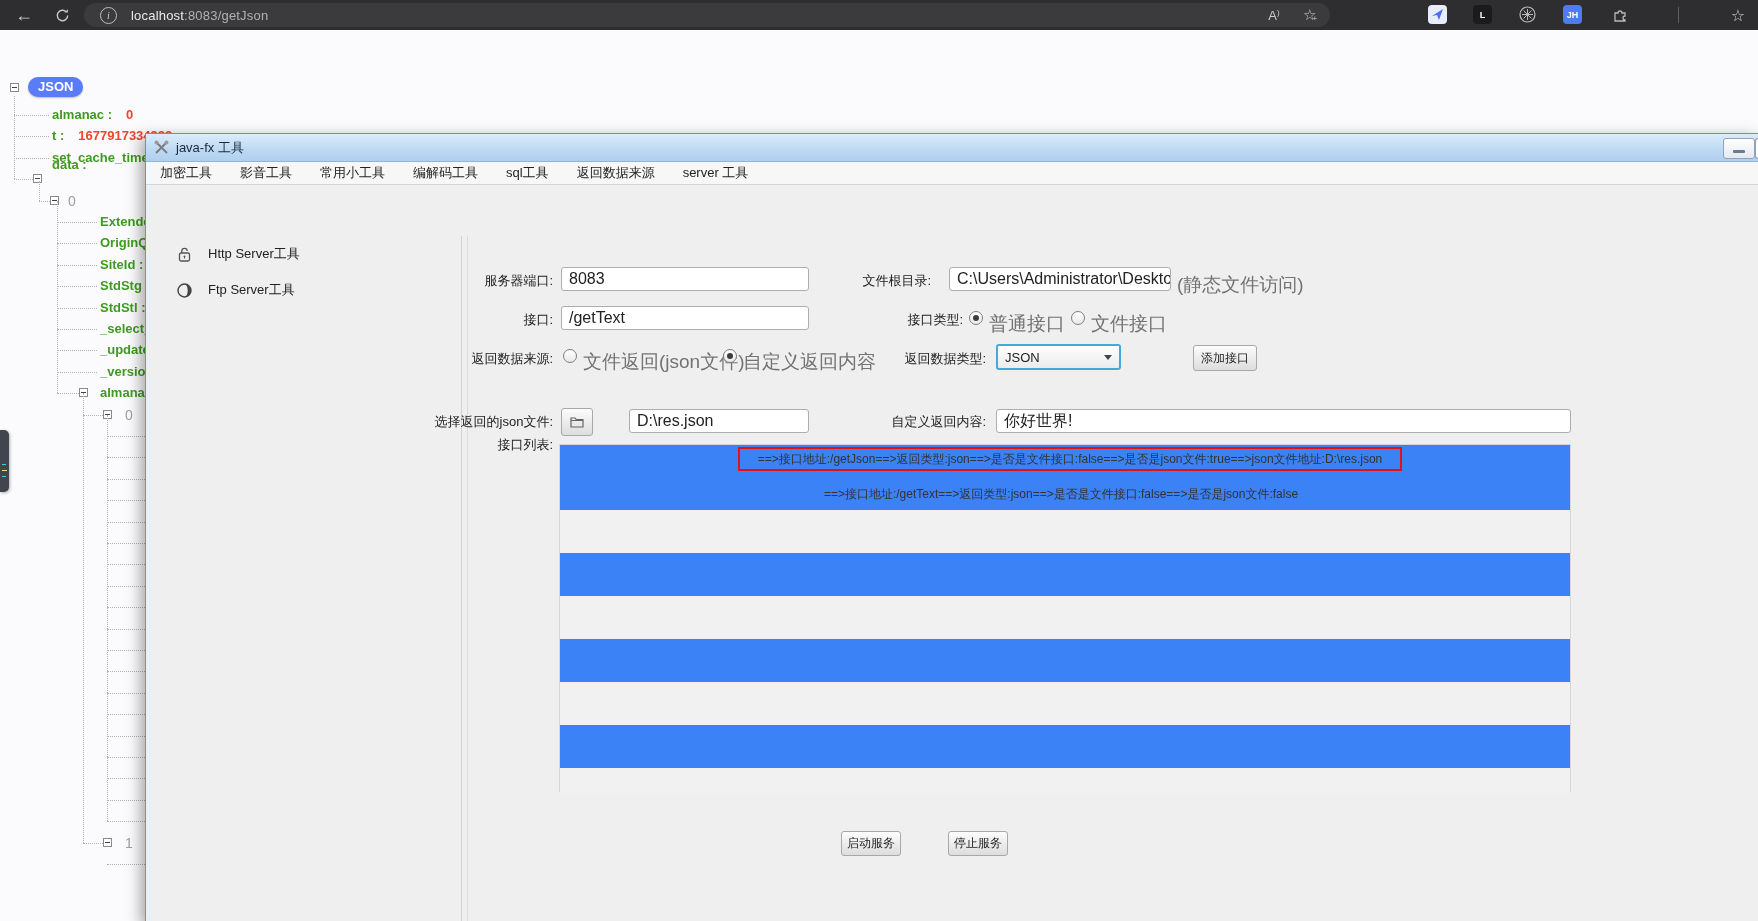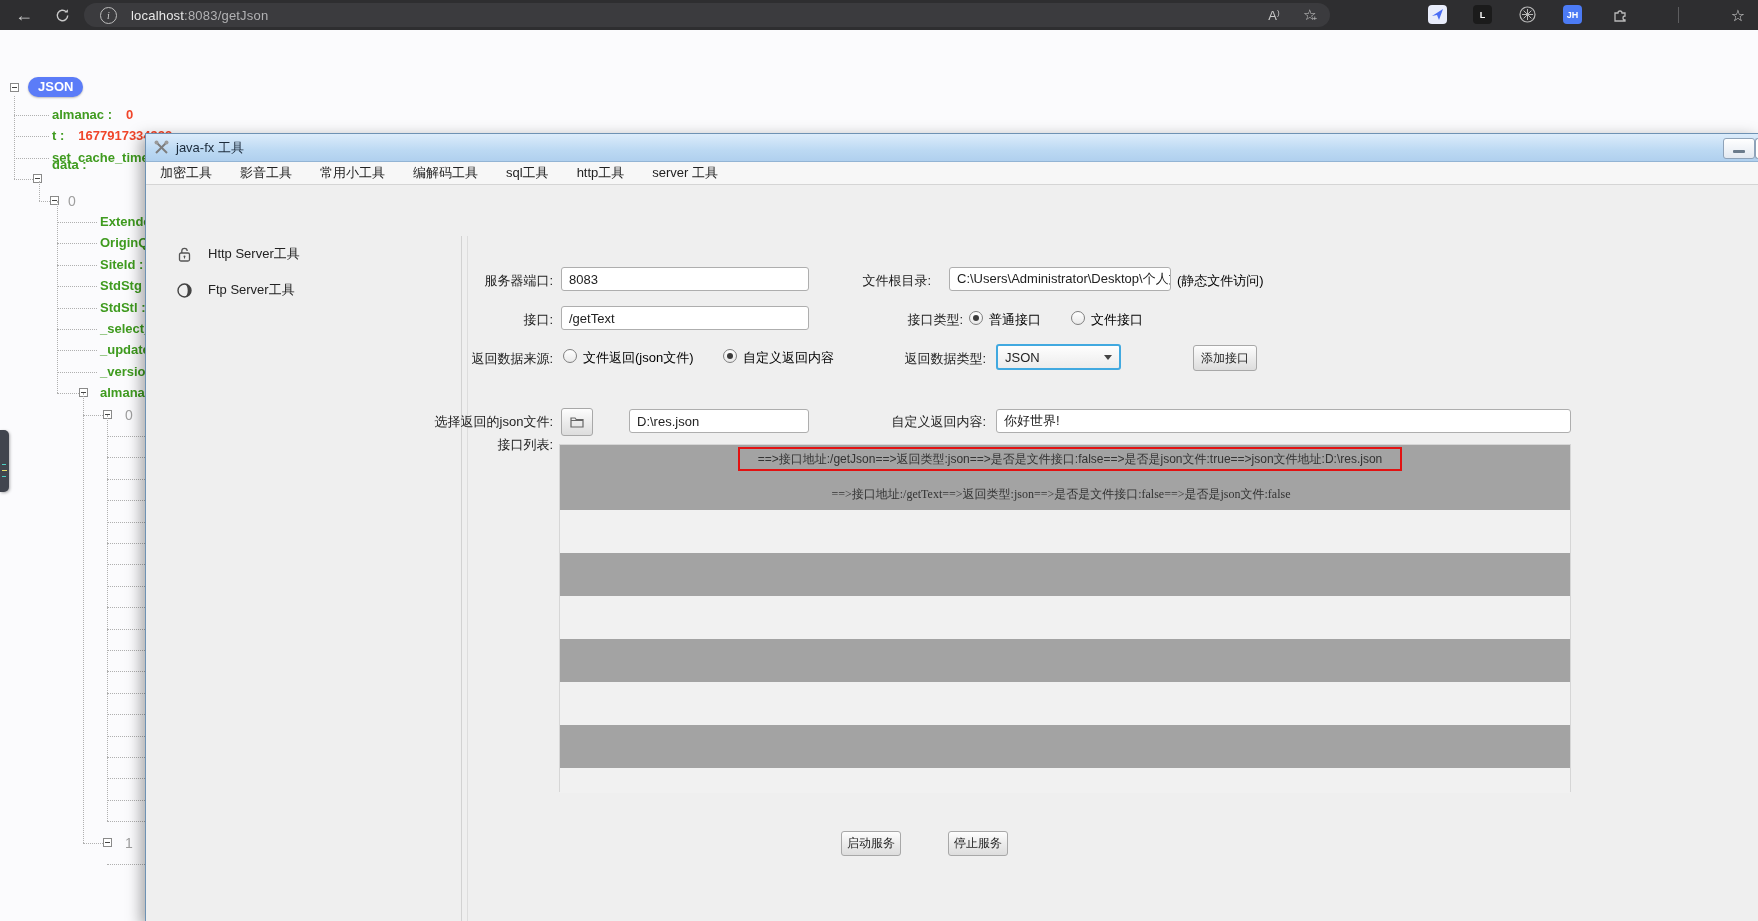--- a/index.html
+++ b/index.html
@@ -48,35 +48,35 @@
   #menubar{position:absolute;left:0;top:28px;right:0;height:22px;background:#f7f7f7;border-bottom:1px solid #d5d5d5;
            display:flex;align-items:center;font-size:13px;color:#222;}
   .menu-item{margin:0 14px;cursor:default;white-space:nowrap;}
   #content{position:absolute;left:0;top:51px;right:0;bottom:0;background:#efefef;}
   #side-div1{position:absolute;left:315px;top:51px;bottom:0;width:1px;background:#d2d2d2;}
   #side-div2{position:absolute;left:321px;top:51px;bottom:0;width:1px;background:#dddddd;}
   .side-item{position:absolute;left:30px;display:flex;align-items:center;font-size:13px;color:#222;}
   .side-item .sico{width:16px;height:16px;margin-right:16px;display:flex;align-items:center;justify-content:center;}
   
   .lbl{position:absolute;font-size:13px;color:#222;text-align:right;white-space:nowrap;}
-  .inp{position:absolute;background:#fff;border:1px solid #aeaeae;border-radius:3px;font-size:13px;color:#222;
+  .inp{position:absolute;background:#fff;border:1px solid #aeaeae;border-radius:3px;font-size:16px;color:#222;
        display:flex;align-items:center;padding:0 7px;box-sizing:border-box;white-space:nowrap;overflow:hidden;}
   .radio{position:absolute;width:14px;height:14px;border:1px solid #7f7f7f;border-radius:50%;background:linear-gradient(#fff,#e9e9e9);box-sizing:border-box;}
   .radio.sel::after{content:"";position:absolute;left:3px;top:3px;width:6px;height:6px;border-radius:50%;background:#3c3c3c;}
-  .rlab{position:absolute;font-size:13px;color:#000000;white-space:nowrap;}
+  .rlab{position:absolute;font-size:19px;color:#737373;white-space:nowrap;}
   .jbtn{position:absolute;background:linear-gradient(#fdfdfd,#e9e9e9 60%,#dddddd);border:1px solid #a8a8a8;border-radius:3px;
         font-size:12px;color:#222;display:flex;align-items:center;justify-content:center;cursor:default;}
   #combo{position:absolute;left:850px;top:159px;width:125px;height:26px;border:2px solid #41a9e0;border-radius:3px;
          background:linear-gradient(#fefefe,#ececec);box-sizing:border-box;display:flex;align-items:center;
          font-size:13px;color:#222;padding-left:7px;}
   #combo .arrow{position:absolute;right:7px;top:9px;width:0;height:0;border-left:4px solid transparent;
                 border-right:4px solid transparent;border-top:5px solid #444;}
-  #list{position:absolute;left:413px;top:259px;width:1012px;height:348px;background:#a3a3a3;border:1px solid #d6d6d6;box-sizing:border-box;}
+  #list{position:absolute;left:413px;top:259px;width:1012px;height:348px;background:#3b82f6;border:1px solid #d6d6d6;box-sizing:border-box;}
   .stripe{position:absolute;left:0;right:0;background:#f1f1f1;}
-  .lrow{position:absolute;left:0;right:8px;font-size:12px;color:#333;text-align:center;white-space:nowrap;font-family:Liberation Serif, serif;}
+  .lrow{position:absolute;left:0;right:8px;font-size:12px;color:#333;text-align:center;white-space:nowrap;}
   #redbox{position:absolute;left:178px;top:2px;width:664px;height:24px;border:2px solid #e21212;box-sizing:border-box;
           display:flex;align-items:center;justify-content:center;font-size:12px;color:#333;white-space:nowrap;}
   .fico{display:flex;}
 </style>
 </head>
 <body>
 
 <div id="chrome">
   <div class="chrome-ico" style="left:10px;width:28px;font-size:18px;">←</div>
   <div class="chrome-ico" style="left:48px;width:28px;">
@@ -234,21 +234,21 @@
         <b></b>
       </div>
     <div id="btn-sliver"></div>
   </div>
   <div id="menubar">
       <span class="menu-item">加密工具</span>
       <span class="menu-item">影音工具</span>
       <span class="menu-item">常用小工具</span>
       <span class="menu-item">编解码工具</span>
       <span class="menu-item">sql工具</span>
-      <span class="menu-item">http工具</span>
+      <span class="menu-item">返回数据来源</span>
       <span class="menu-item">server 工具</span>
     </div>
   <div id="content">
     <div id="side-div1"></div>
     <div id="side-div2"></div>
     <div id="sidebar">
         <div class="side-item" style="top: 60px;">
           <span class="sico">
             <svg width="13" height="15" viewBox="0 0 13 15">
               <rect x="1.5" y="6" width="10" height="8" rx="1.5" fill="none" stroke="#555" stroke-width="1.3"></rect>

